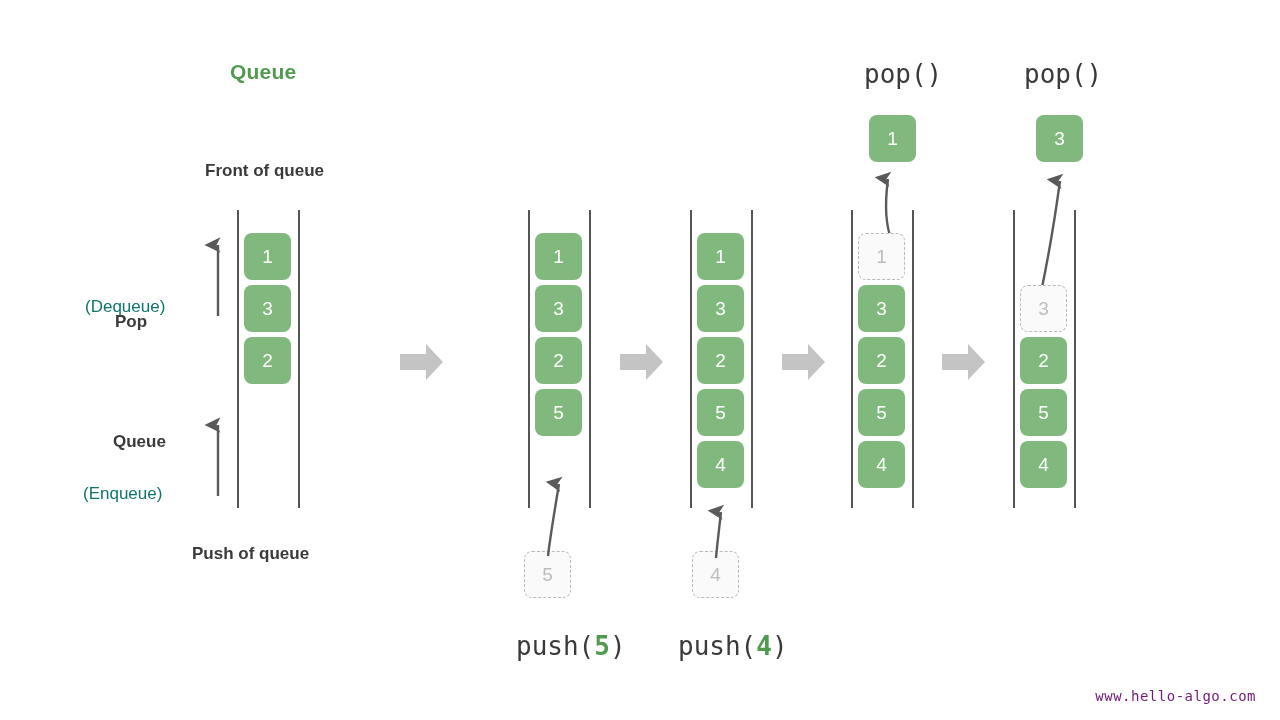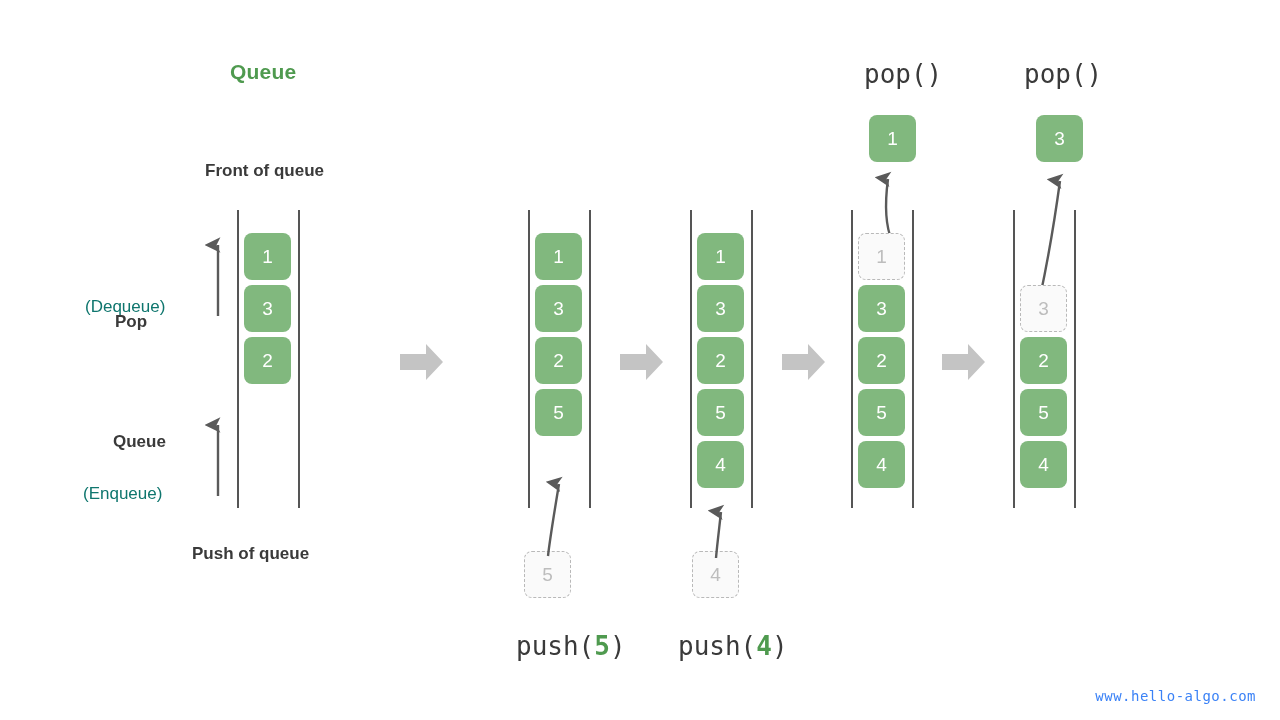--- a/index.html
+++ b/index.html
@@ -53,21 +53,21 @@
   .mono .arg {
     color: #4f9a4f;
     font-weight: bold;
   }
   .watermark {
     position: absolute;
     right: 24px;
     bottom: 16px;
     font-family: "DejaVu Sans Mono", "Liberation Mono", monospace;
     font-size: 14px;
-    color: #3b82f6;
+    color: #701a75;
     letter-spacing: .5px;
   }
 
   
   .col { position: absolute; }
   .rail {
     position: absolute;
     width: 1.6px;
     background: #555555;
     top: 0;

